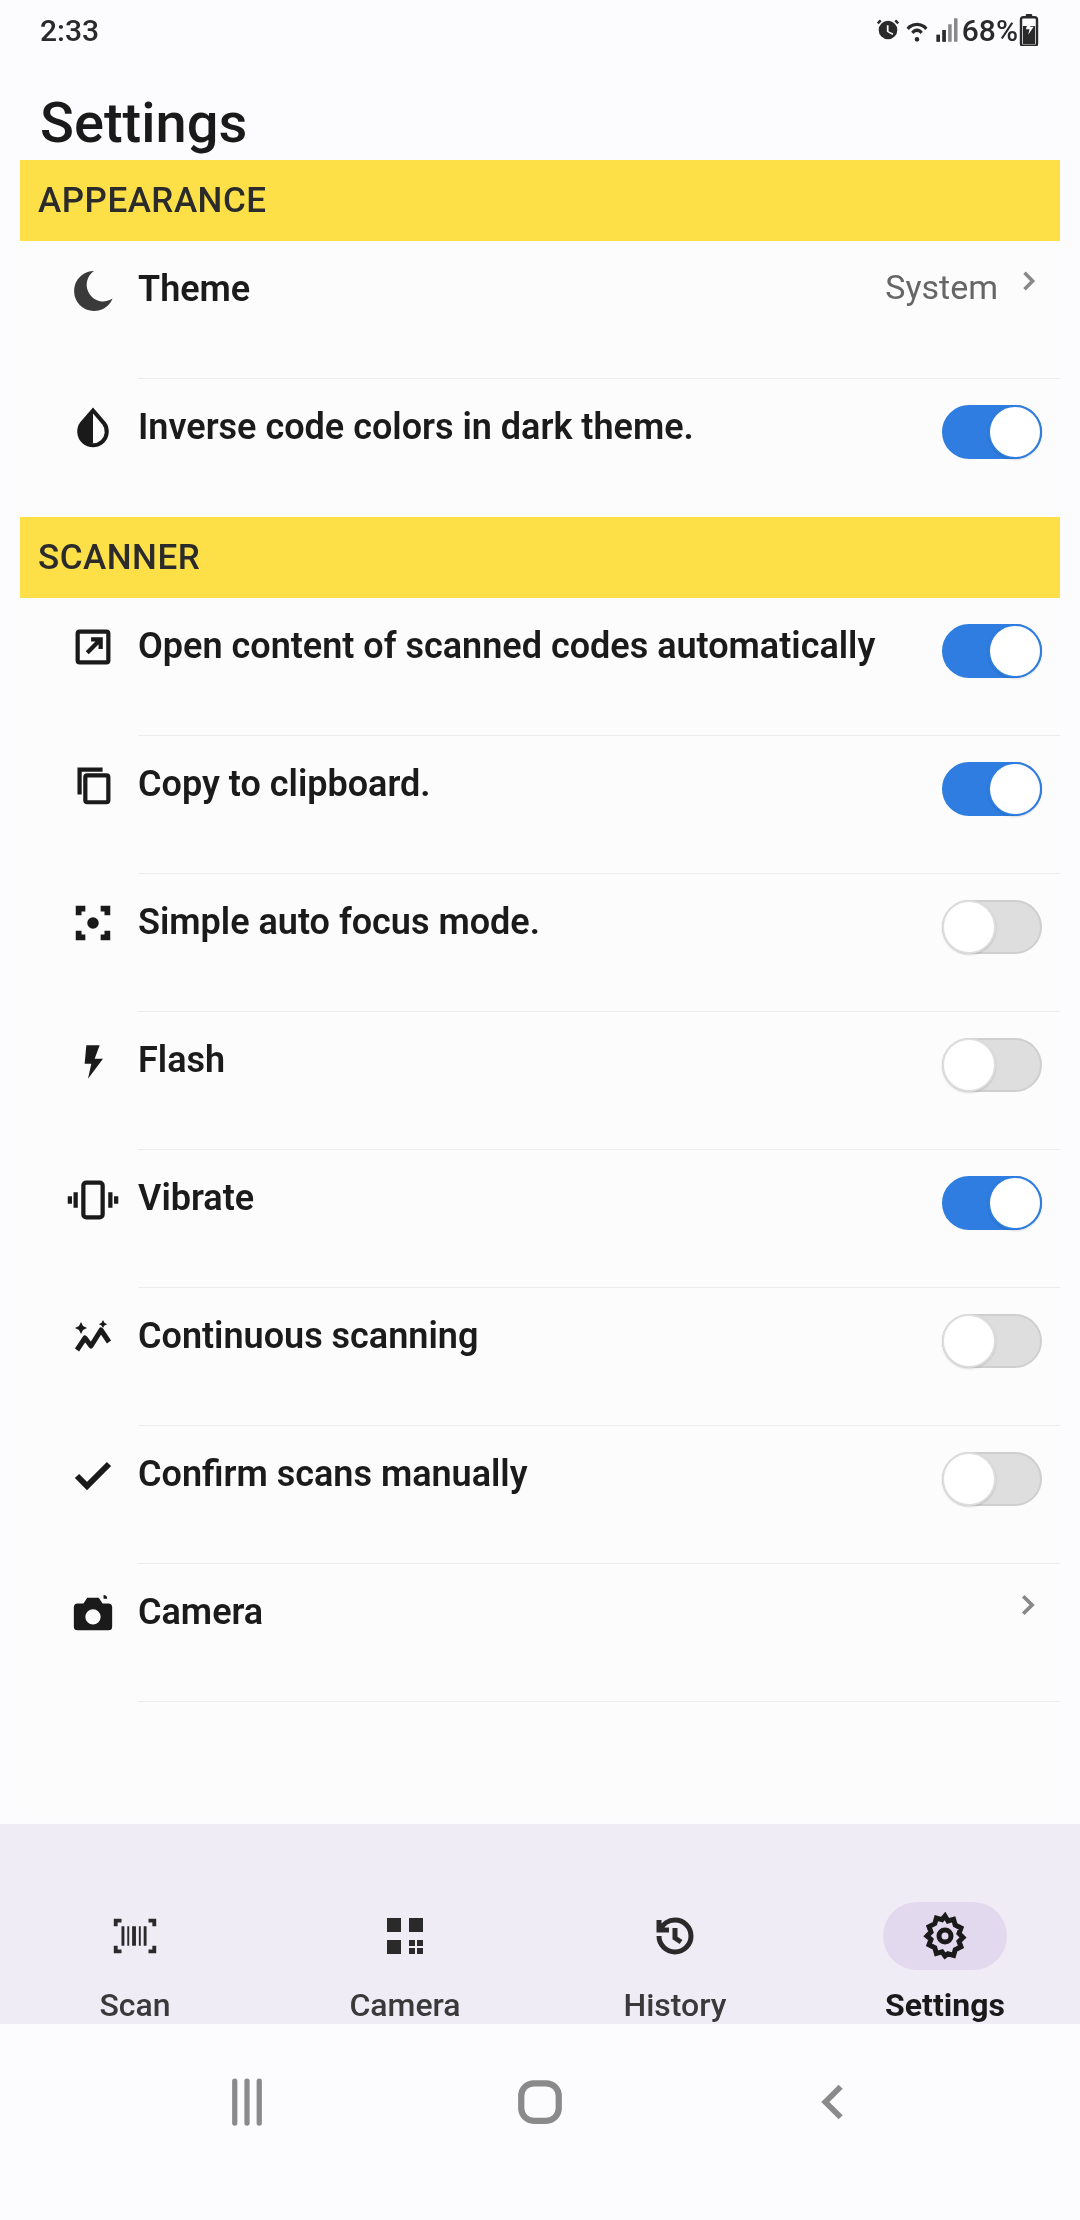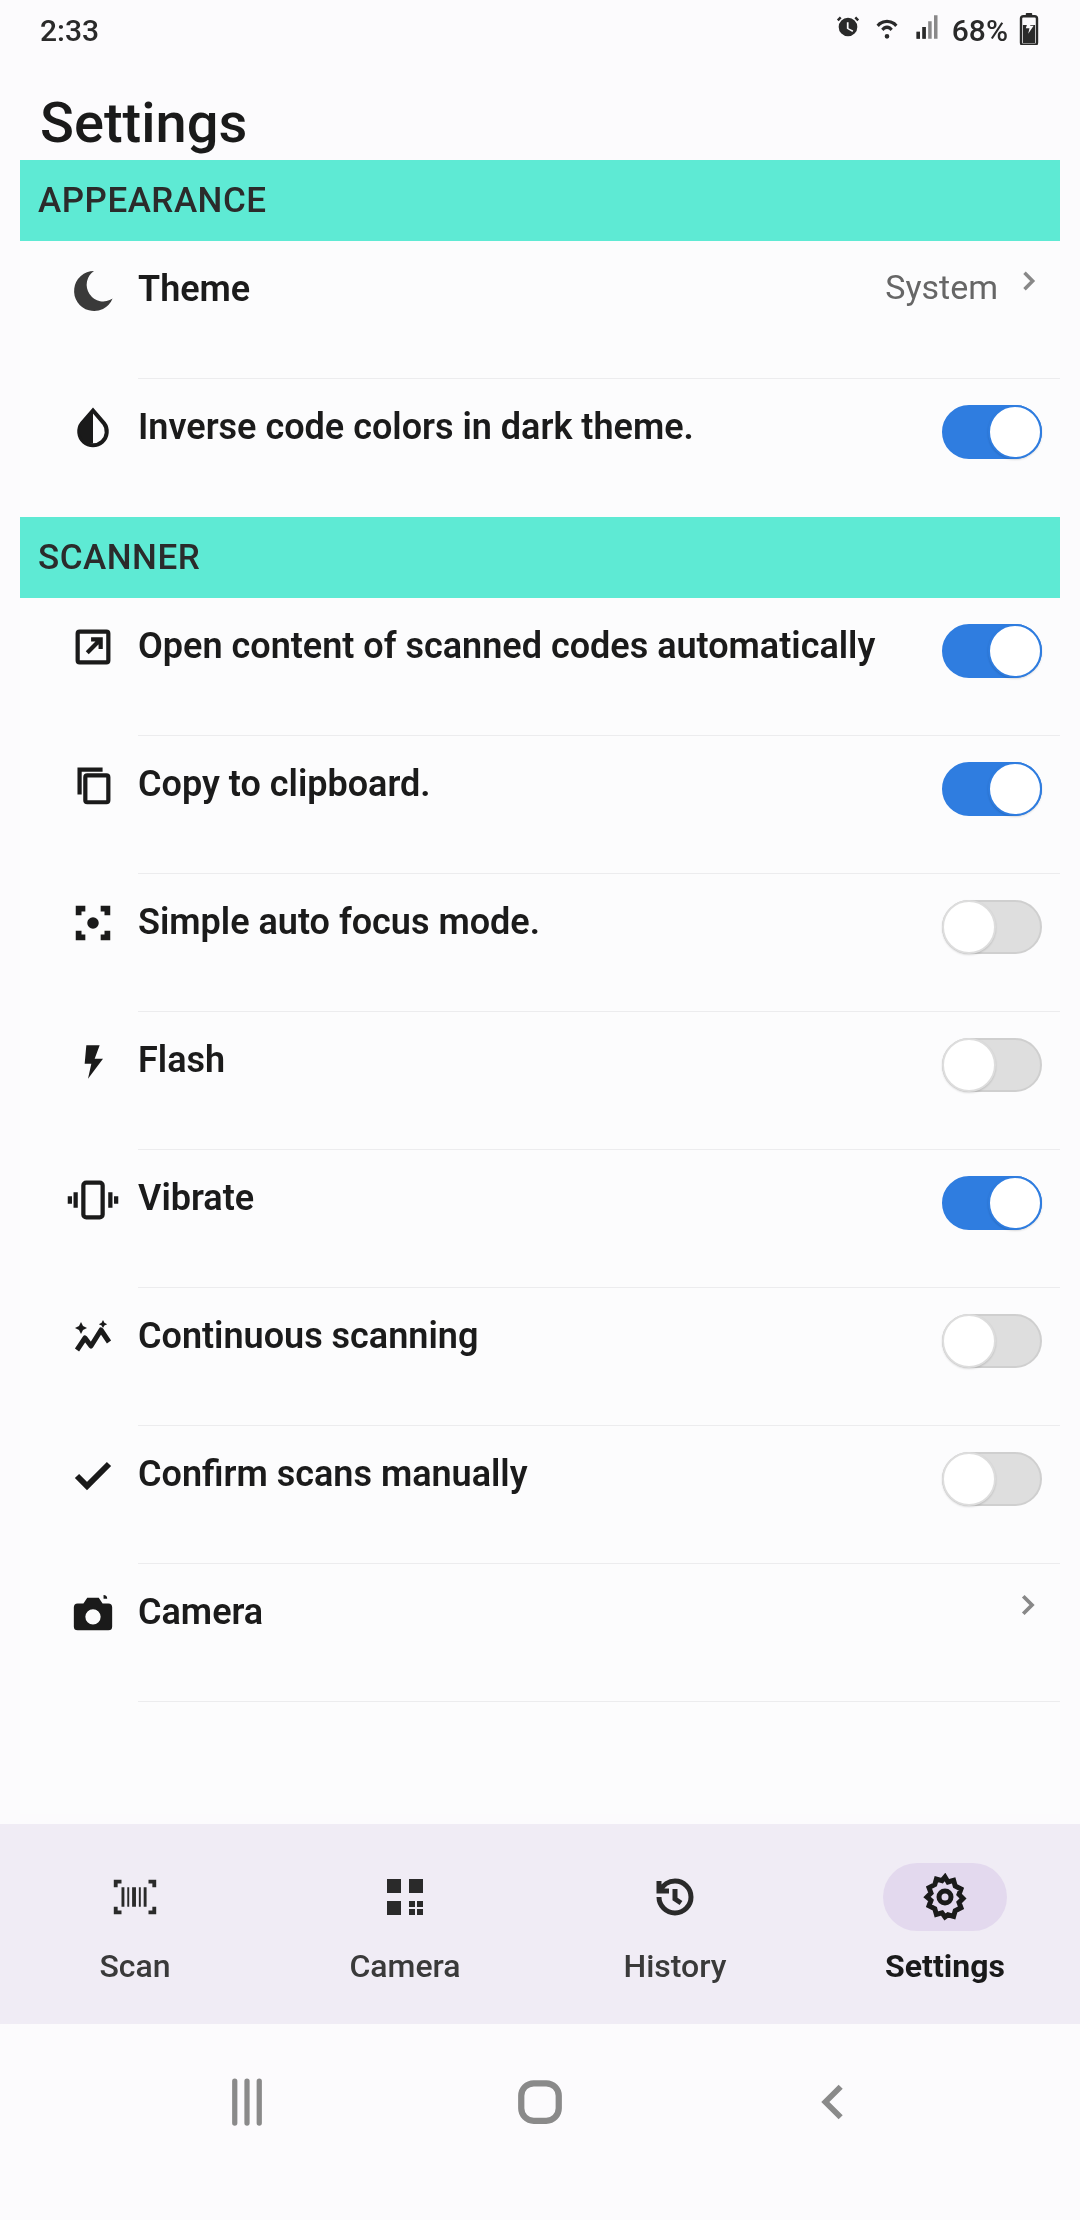--- a/index.html
+++ b/index.html
@@ -16,21 +16,21 @@
     .status-bar {
       height: 60px;
       display: flex;
       justify-content: space-between;
       align-items: center;
       padding: 0 40px;
       font-size: 30px;
       color: #2a2a2a;
       font-weight: 500;
     }
-    .status-right { display:flex; gap: 10px; }
+    .status-right { display:flex; align-items:center; }
     .status-right svg { vertical-align: middle; }
 
     
     .page-title {
       font-size: 56px;
       font-weight: 500;
       padding: 30px 40px 40px 40px;
       color: #1a1a1a;
     }
 
@@ -38,21 +38,21 @@
     .content {
       position: absolute;
       top: 160px;
       left: 20px;
       right: 20px;
       bottom: 406px;
       background: #fcfcfd;
     }
 
     .section-header {
-      background: #5eead4;
+      background: #fde047;
       padding: 20px 18px;
       font-size: 35px;
       font-weight: 500;
       letter-spacing: 0.5px;
       color: #2b2b2b;
     }
 
     .setting-row {
       display: flex;
       align-items: flex-start;
@@ -115,20 +115,21 @@
       border-color: #2f7de0;
     }
 
     
     .bottom-nav {
       position: absolute;
       left:0; right:0; bottom:196px;
       height: 200px;
       background: #f0ecf5;
       display: flex;
+      align-items: flex-end;
     }
     .nav-item {
       flex: 1;
       display: flex;
       flex-direction: column;
       align-items: center;
       justify-content: center;
       gap: 16px;
       font-size: 32px;
       color: #3a3a3a;

